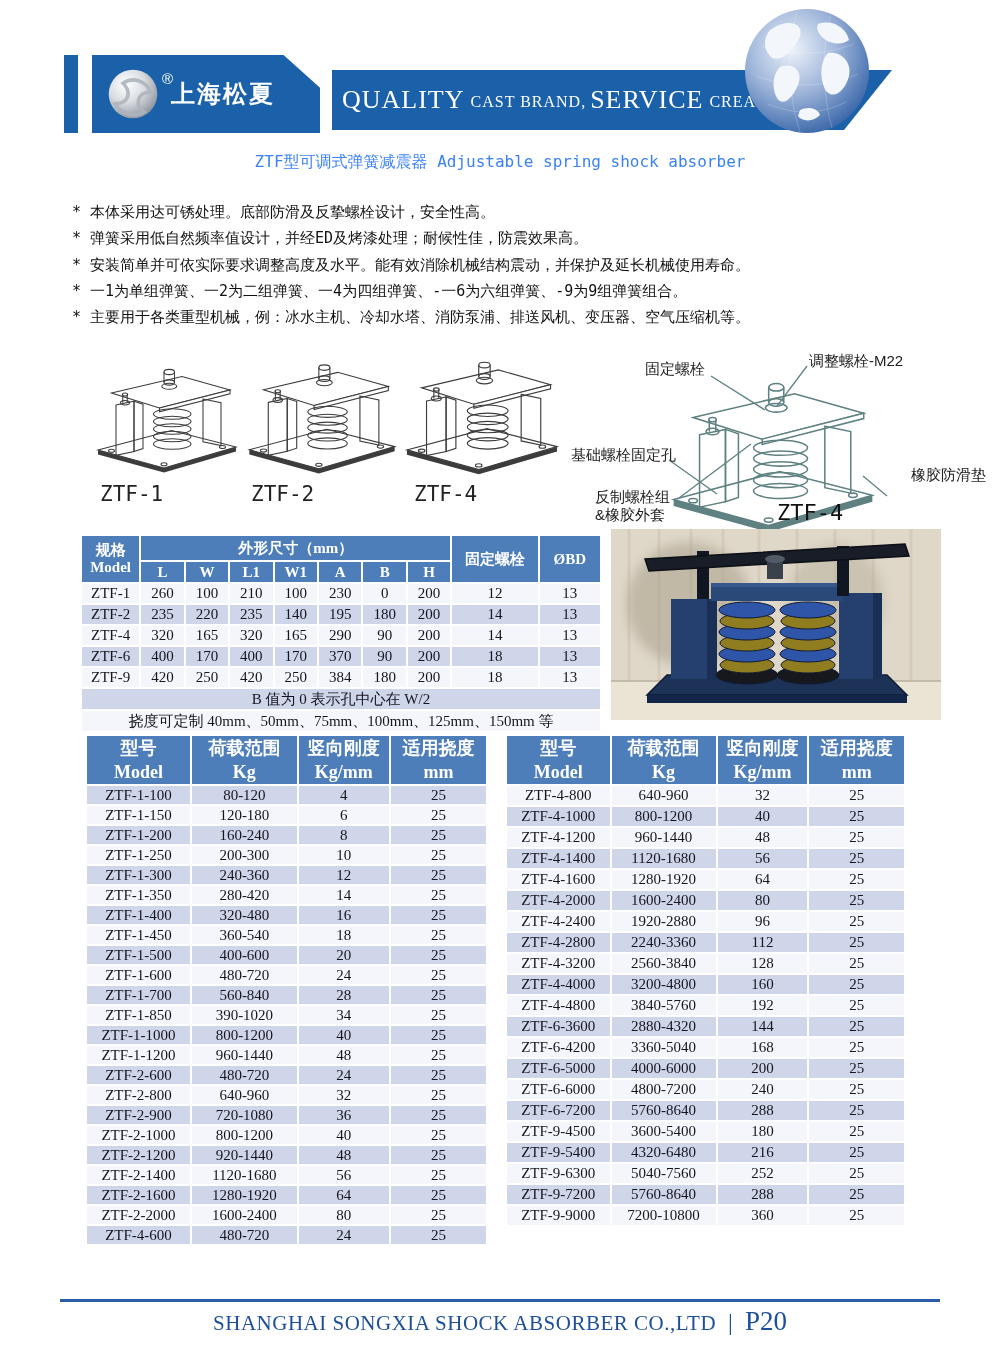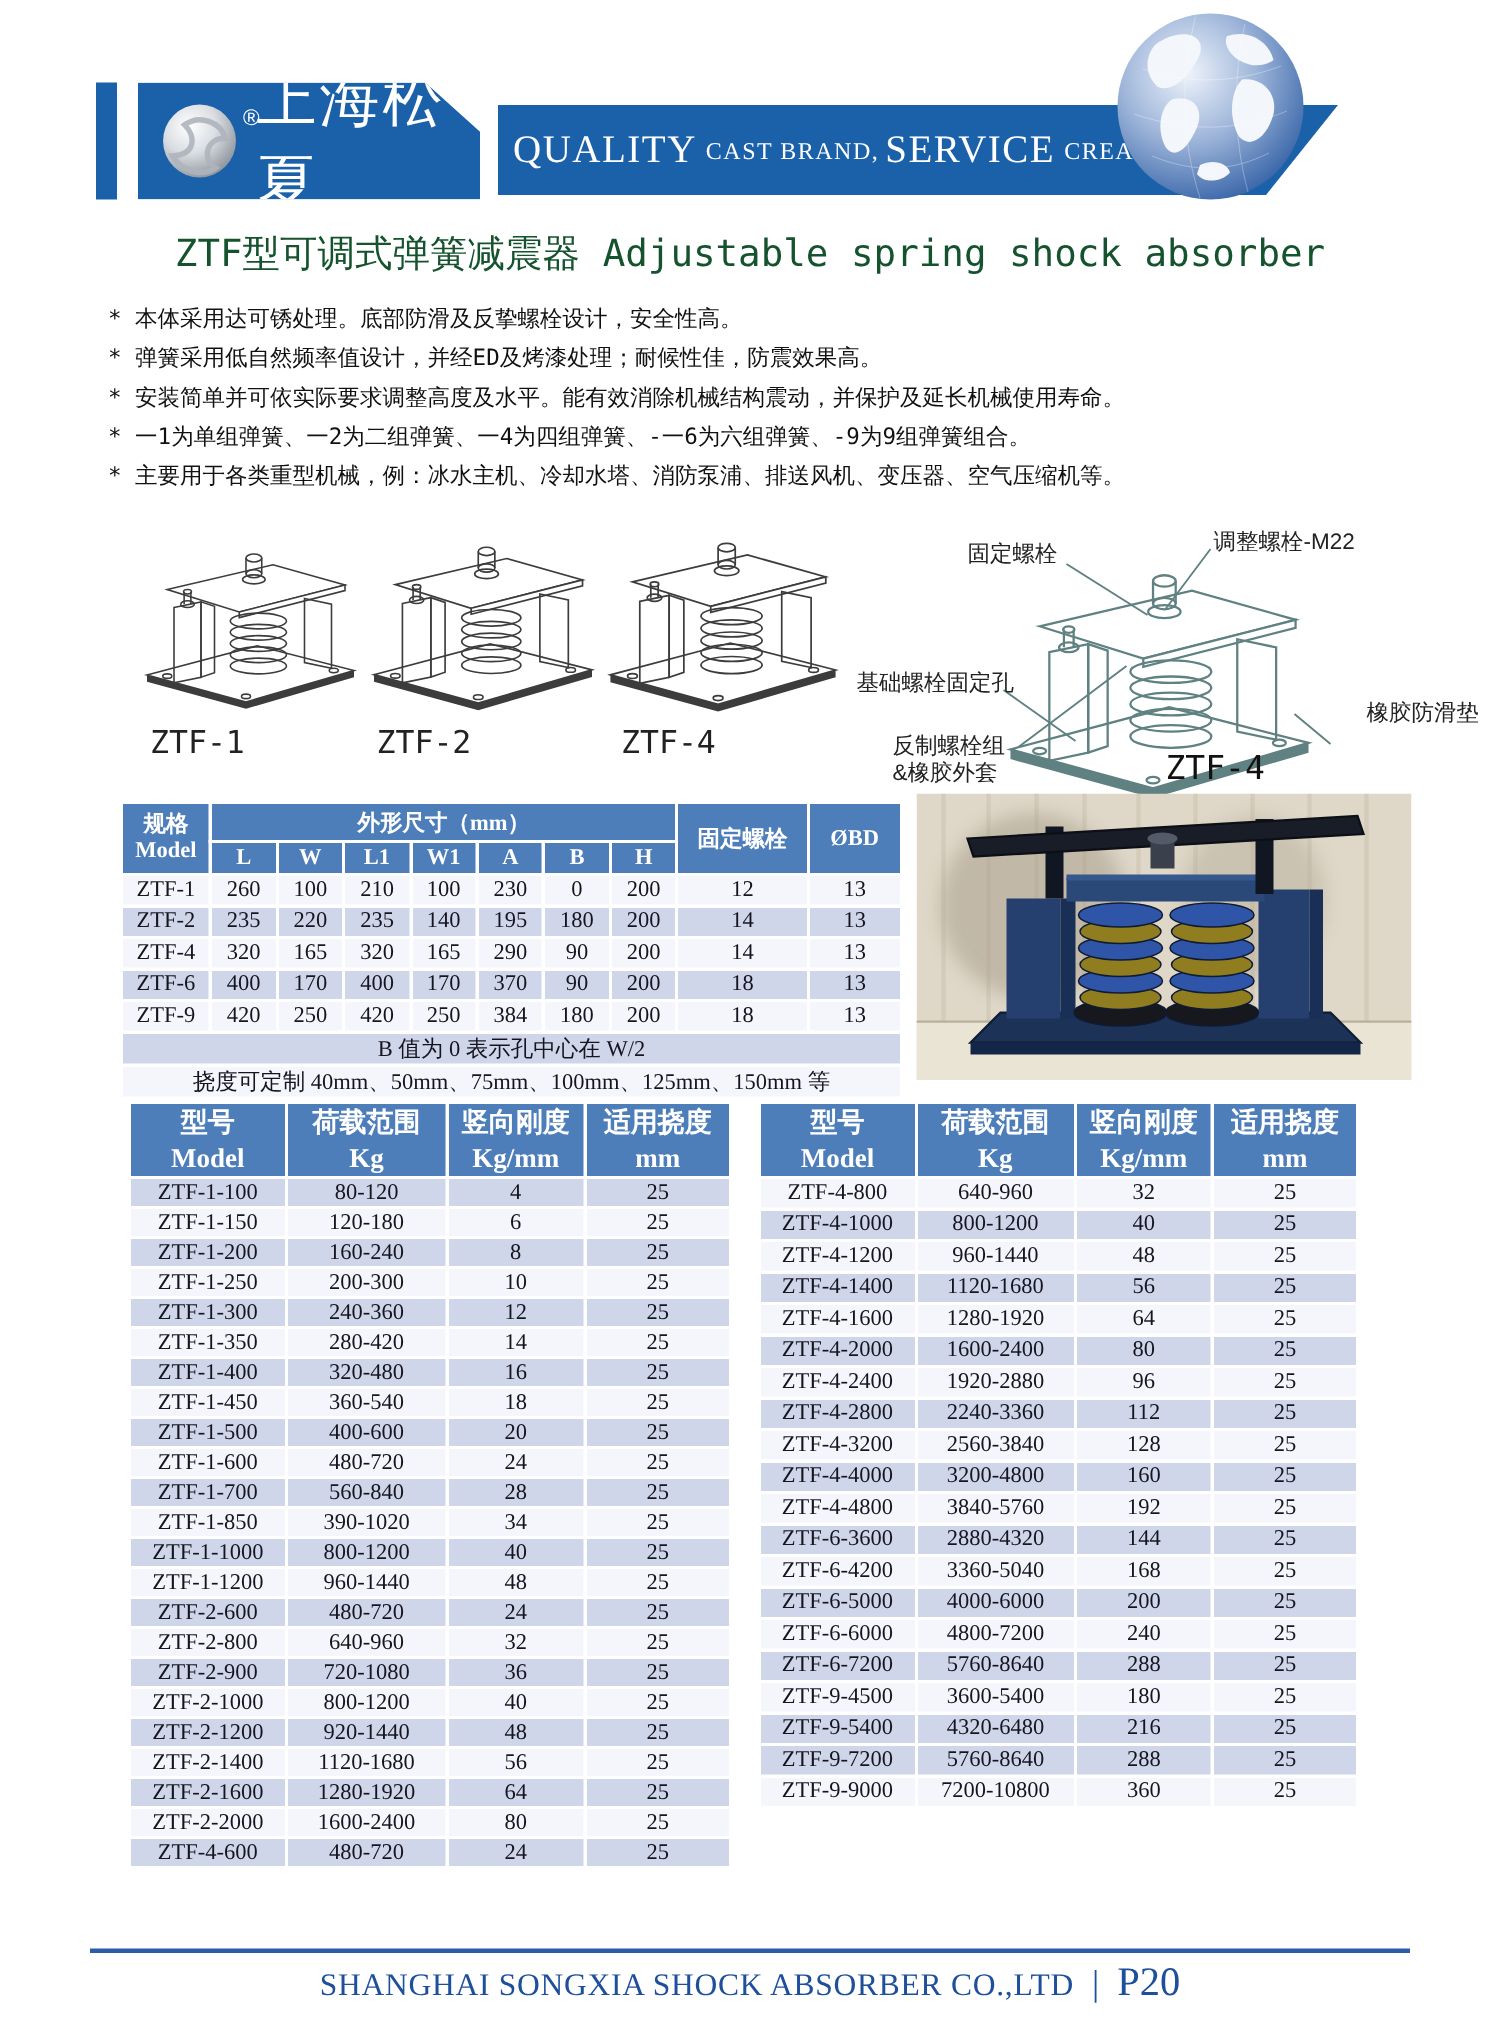--- a/index.html
+++ b/index.html
@@ -13,29 +13,29 @@
   *{margin:0;padding:0;box-sizing:border-box;}
   body{background:#888;font-family:"Liberation Serif","DejaVu Serif",serif;}
   .page{position:relative;width:1000px;height:1357px;margin:0 auto;background:#ffffff;overflow:hidden;}
 
   
   .hbar{position:absolute;left:64px;top:55px;width:14px;height:78px;background:var(--deep-blue);}
   .logo-block{position:absolute;left:92px;top:55px;width:228px;height:78px;background:var(--deep-blue);
     clip-path:polygon(0 0,84% 0,100% 42%,100% 100%,0 100%);display:flex;align-items:center;}
   .sphere{width:54px;height:54px;margin-left:14px;flex:0 0 auto;}
   .reg{color:#fff;font-size:15px;vertical-align:top;position:relative;top:-16px;left:2px;font-family:"Liberation Sans",sans-serif;}
-  .brand{color:#fff;font-size:40px;font-weight:400;font-family:"Liberation Sans","DejaVu Sans",sans-serif;letter-spacing:2px;}
+  .brand{color:#fff;font-size:24px;font-weight:700;font-family:"Liberation Sans","DejaVu Sans",sans-serif;letter-spacing:2px;}
   .banner{position:absolute;left:332px;top:70px;width:560px;height:60px;background:var(--deep-blue);
     clip-path:polygon(0 0,100% 0,calc(100% - 48px) 100%,0 100%);display:flex;align-items:center;color:#fff;padding-left:10px;}
   .banner .big{font-size:26px;letter-spacing:1px;}
   .banner .small{font-size:16px;letter-spacing:1px;margin:4px 4px 0 6px;}
   .globe{position:absolute;left:742px;top:5px;width:130px;height:132px;}
 
   
-  .title{position:absolute;left:0;top:152px;width:100%;text-align:center;font-size:25px;color:#14532d;
+  .title{position:absolute;left:0;top:152px;width:100%;text-align:center;font-size:16px;color:#3b82f6;
     font-family:"DejaVu Sans Mono","Liberation Serif",monospace;}
   .features{position:absolute;left:72px;top:199px;width:860px;font-size:15px;color:#111;
     font-family:"DejaVu Sans Mono","Liberation Serif",monospace;}
   .feature-line{line-height:26.3px;white-space:nowrap;}
 
   
   .diag{position:absolute;width:156px;text-align:left;}
   .diag svg{width:150px;height:118px;color:#3c3c3c;}
   .diag .dlabel{font-size:21px;color:#222;margin-top:2px;margin-left:8px;font-family:"DejaVu Sans Mono",monospace;}
   .annot{position:absolute;left:565px;top:348px;width:435px;height:192px;}
@@ -674,20 +674,26 @@
           <td>3600-5400</td>
           <td>180</td>
           <td>25</td>
         </tr>
         <tr class="rd">
           <td>ZTF-9-5400</td>
           <td>4320-6480</td>
           <td>216</td>
           <td>25</td>
         </tr>
+        <tr class="rl">
+          <td>ZTF-9-6300</td>
+          <td>5040-7560</td>
+          <td>252</td>
+          <td>25</td>
+        </tr>
         <tr class="rd">
           <td>ZTF-9-7200</td>
           <td>5760-8640</td>
           <td>288</td>
           <td>25</td>
         </tr>
         <tr class="rl">
           <td>ZTF-9-9000</td>
           <td>7200-10800</td>
           <td>360</td>

